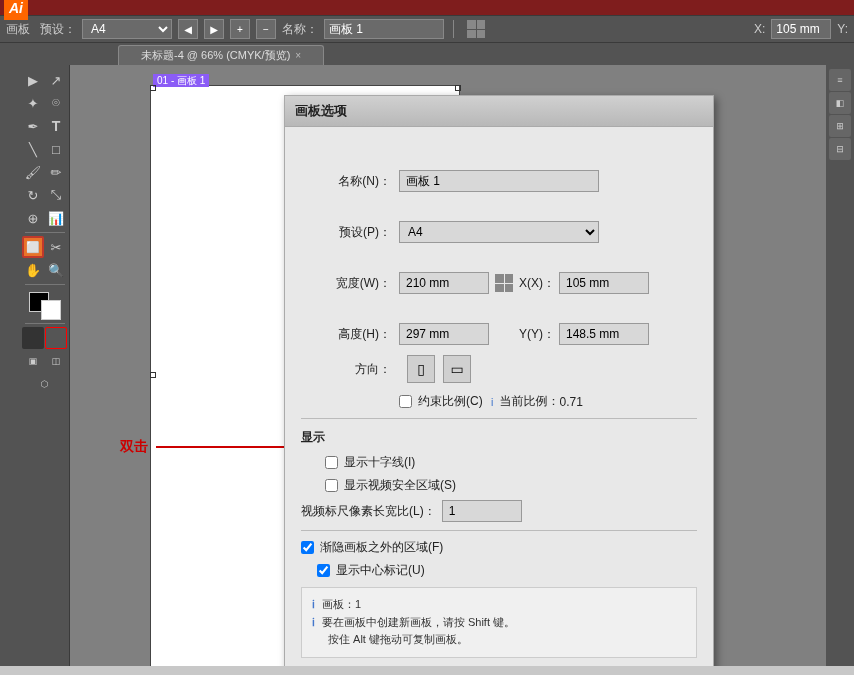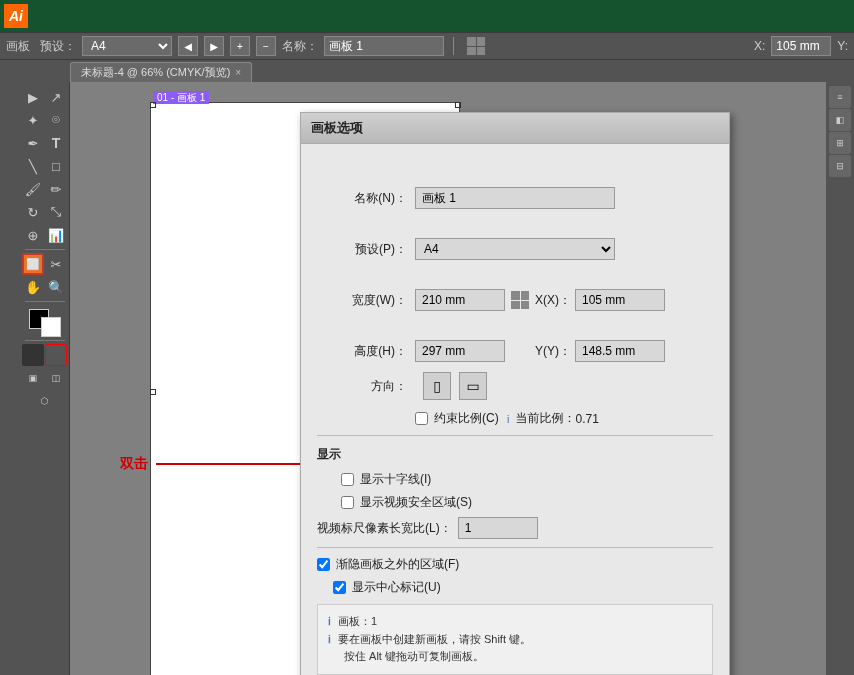--- a/index.html
+++ b/index.html
@@ -1,37 +1,37 @@
 <!DOCTYPE html>
 <html><head>
   <meta charset="utf-8">
   <style>
     * { margin: 0; padding: 0; box-sizing: border-box; }
     body { width: 854px; height: 675px; overflow: hidden; font-family: "Microsoft YaHei", SimSun, Arial, sans-serif; font-size: 12px; background: #c8c8c8; }
 
     
-    #menubar { background: #14532d; height: 32px; display: flex; align-items: center; color: #fff; padding: 0 4px; }
+    #menubar { background: #7f1d1d; height: 15px; display: flex; align-items: center; color: #fff; padding: 0 4px; }
     #menubar .ai-logo { background: #ff6600; color: #fff; font-weight: bold; font-size: 14px; width: 24px; height: 24px; display: flex; align-items: center; justify-content: center; margin-right: 6px; font-style: italic; }
     #menubar .menu-items { display: flex; gap: 2px; }
     #menubar .menu-item { padding: 2px 6px; font-size: 12px; cursor: pointer; color: #ddd; }
 
     
     #artboard-bar { background: #535353; height: 28px; display: flex; align-items: center; padding: 0 6px; gap: 6px; color: #ddd; font-size: 12px; border-top: 1px solid #3a3a3a; border-bottom: 1px solid #3a3a3a; }
     #artboard-bar label { font-size: 12px; color: #ccc; }
     #artboard-bar .preset-select { background: #6a6a6a; color: #fff; border: 1px solid #888; padding: 1px 4px; font-size: 12px; width: 90px; height: 20px; }
     #artboard-bar .icon-btn { width: 20px; height: 20px; background: #6a6a6a; border: 1px solid #888; display: flex; align-items: center; justify-content: center; cursor: pointer; font-size: 10px; color: #fff; }
     #artboard-bar .name-field { background: #6a6a6a; color: #fff; border: 1px solid #888; padding: 1px 4px; font-size: 12px; width: 120px; height: 20px; }
     #artboard-bar .coord-label { color: #ccc; font-size: 12px; }
     #artboard-bar .coord-field { background: #6a6a6a; color: #fff; border: 1px solid #888; padding: 1px 4px; font-size: 12px; width: 60px; height: 20px; }
     #artboard-bar .sep { width: 1px; height: 18px; background: #888; margin: 0 3px; }
     .flex-spacer { flex: 1; }
 
     
     #tabbar { background: #535353; height: 22px; display: flex; align-items: flex-end; padding: 0 70px; }
-    #tabbar .tab { background: #676767; color: #ddd; padding: 2px 10px; font-size: 11px; border-top-left-radius: 3px; border-top-right-radius: 3px; border: 1px solid #888; border-bottom: none; display: flex; align-items: center; gap: 5px; cursor: pointer; }
+    #tabbar .tab { background: #676767; color: #ddd; padding: 2px 22px; font-size: 11px; border-top-left-radius: 3px; border-top-right-radius: 3px; border: 1px solid #888; border-bottom: none; display: flex; align-items: center; gap: 5px; cursor: pointer; margin-left: 48px; }
     #tabbar .tab .close { font-size: 10px; color: #bbb; }
 
     
     #main { display: flex; height: calc(675px - 24px - 28px - 22px); background: #888; }
 
     
     #panel-label { background: #535353; width: 20px; display: flex; align-items: flex-start; justify-content: center; padding-top: 4px; color: #ccc; font-size: 11px; writing-mode: vertical-rl; transform: rotate(180deg); }
 
     
     #toolbar { background: #535353; width: 50px; display: flex; flex-direction: column; align-items: center; padding: 4px 2px; gap: 1px; border-right: 1px solid #3a3a3a; }
@@ -50,21 +50,21 @@
     .artboard-label-tag { background: #8b5cf6; color: #fff; padding: 1px 4px; font-size: 10px; }
 
     
     .corner { position: absolute; width: 6px; height: 6px; background: transparent; border: 1px solid #333; }
 
     
     #right-panel { background: #535353; width: 28px; display: flex; flex-direction: column; align-items: center; padding-top: 4px; gap: 1px; }
     .r-btn { width: 22px; height: 22px; background: #666; color: #ccc; font-size: 9px; display: flex; align-items: center; justify-content: center; border-radius: 2px; cursor: pointer; }
 
     
-    #dialog { position: absolute; top: 30px; left: 230px; width: 430px; background: #e8e8e8; border: 1px solid #aaa; box-shadow: 3px 3px 8px rgba(0,0,0,0.4); z-index: 100; }
+    #dialog { position: absolute; top: 30px; left: 214px; width: 430px; background: #e8e8e8; border: 1px solid #aaa; box-shadow: 3px 3px 8px rgba(0,0,0,0.4); z-index: 100; }
     #dialog-title { background: linear-gradient(to bottom, #d0d0d0, #b8b8b8); padding: 6px 10px; font-size: 13px; font-weight: bold; color: #222; border-bottom: 1px solid #aaa; display: flex; justify-content: space-between; align-items: center; }
     #dialog-body { padding: 14px 16px; }
     .form-row { display: flex; align-items: center; margin-bottom: 10px; margin-top: 29px; }
     .form-label { width: 90px; font-size: 12px; color: #222; text-align: right; margin-right: 8px; }
     .form-input { background: #d8d8d8; border: 1px solid #999; padding: 2px 6px; font-size: 12px; width: 200px; height: 22px; color: #000; }
     .form-input-sm { background: #d8d8d8; border: 1px solid #999; padding: 2px 6px; font-size: 12px; width: 90px; height: 22px; color: #000; }
     .form-select { background: #d8d8d8; border: 1px solid #999; padding: 2px 4px; font-size: 12px; width: 200px; height: 22px; color: #000; }
     .section-title { font-size: 12px; font-weight: bold; color: #222; margin: 10px 0 8px 0; }
     .divider { height: 1px; background: #bbb; margin: 8px 0; }
     .checkbox-row { display: flex; align-items: center; margin-bottom: 6px; }

